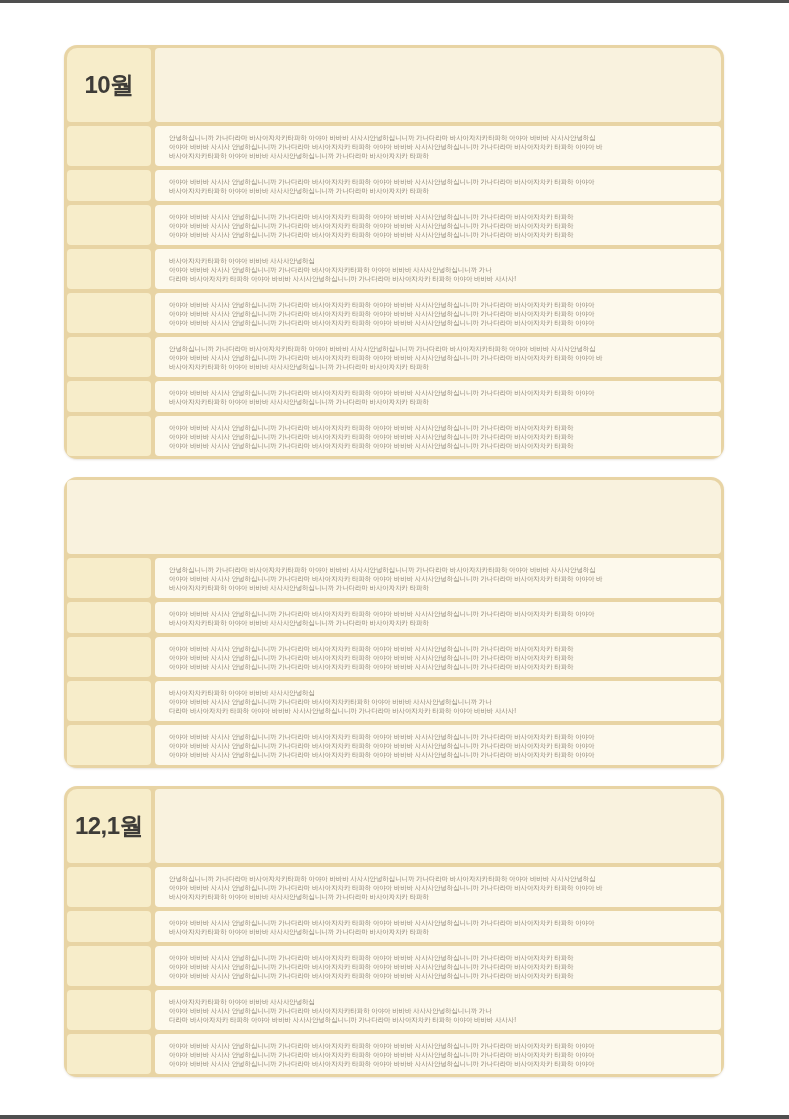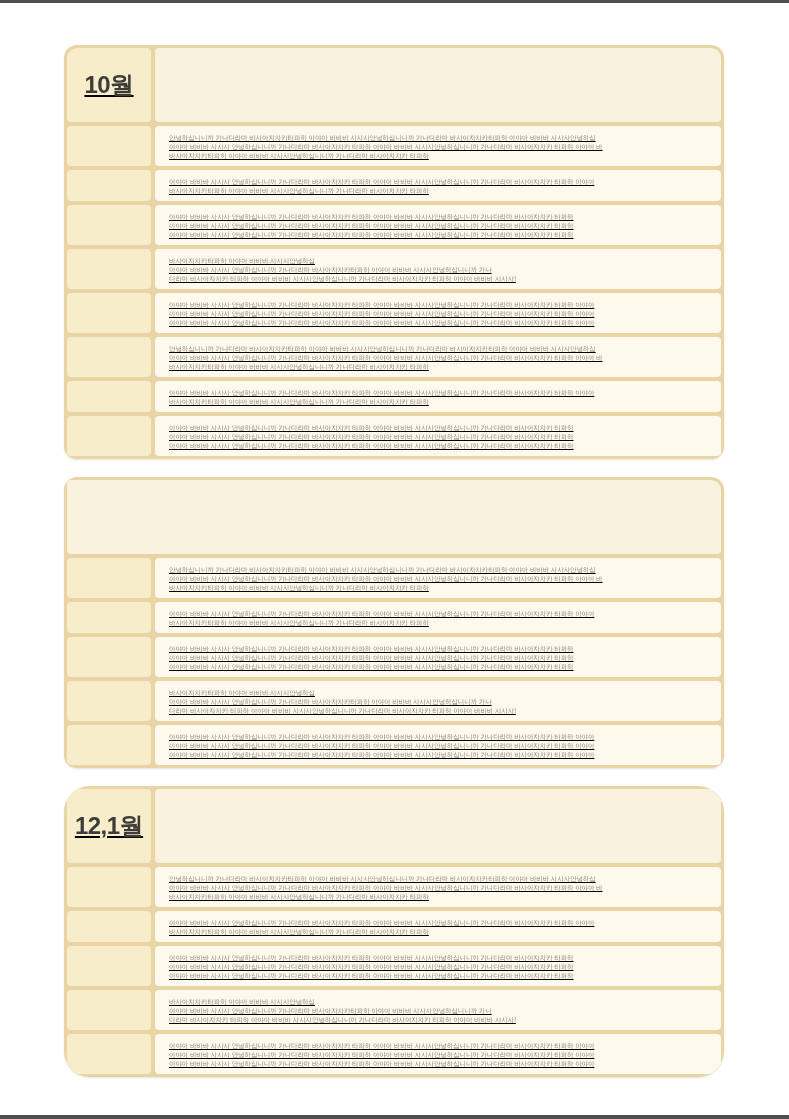--- a/index.html
+++ b/index.html
@@ -16,21 +16,21 @@
     width:660px;box-sizing:border-box;
     background:#e8d4a4;
     border-radius:13px;
     padding:3px;
     display:flex;flex-direction:column;gap:4px;
     margin-bottom:18px;
     box-shadow:0 1px 2px rgba(120,100,60,0.18);
     overflow:hidden;
   }
   .t-row{display:flex;gap:4px;}
-  .cell{box-sizing:border-box;text-decoration:underline;}
+  .cell{box-sizing:border-box;}
   .label-cell{
     width:84px;flex:0 0 84px;
     background:#f7edca;
     border-radius:4px;
     display:flex;align-items:center;justify-content:center;
   }
   .content-cell{
     flex:1;
     background:#fdf9ec;
     border-radius:4px;
@@ -43,21 +43,21 @@
   .month-label{
     font-size:24px;font-weight:bold;color:#3e3c38;
     letter-spacing:-0.5px;white-space:nowrap;
   }
   .text-line{
     font-size:6.5px;line-height:9px;
     color:#8a8173;
     letter-spacing:-0.1px;
     white-space:nowrap;overflow:hidden;
   }
-  .last-table{margin-bottom:0;border-radius:26px;}
+  .last-table{margin-bottom:0;}
 </style>
 </head>
 <body>
 
 <div class="top-bar"></div>
 
 <main>
 
 <section class="month-table">
       <div class="t-row header-row">

